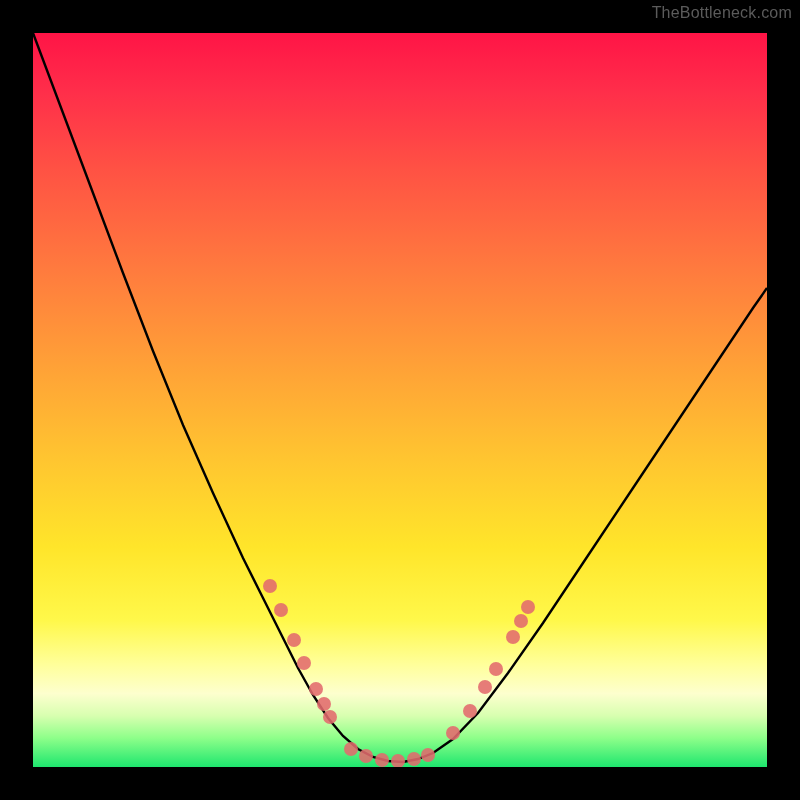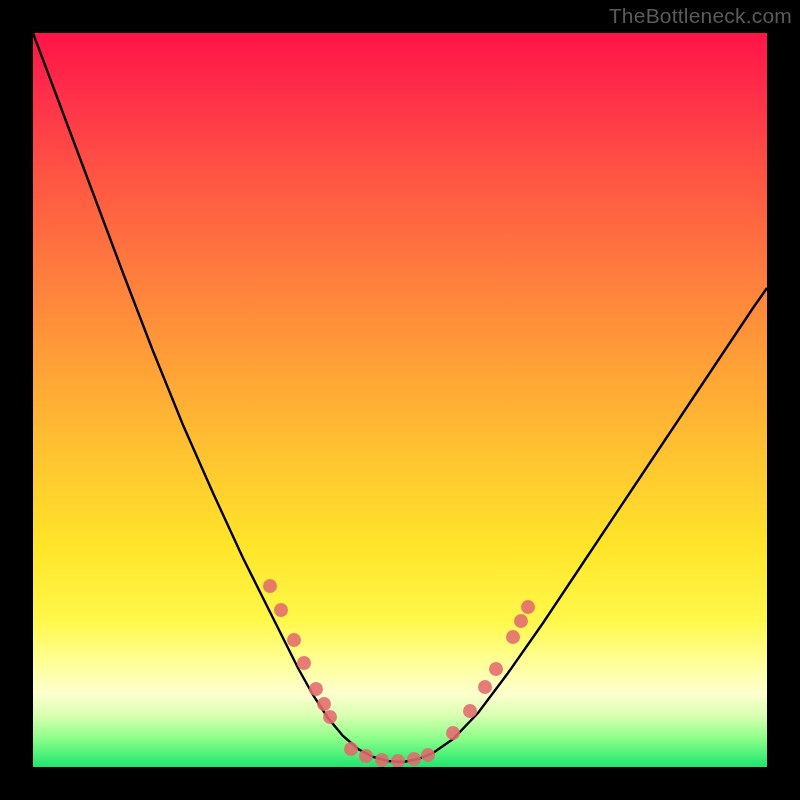--- a/index.html
+++ b/index.html
@@ -40,21 +40,21 @@
       #d8ffb0 93%,
       #8fff8a 96%,
       #1ee66e 100%
     );
   }
   .watermark {
     position: absolute;
     top: 4px;
     right: 8px;
     color: #5b5b5b;
-    font-size: 21px;
+    font-size: 16px;
     font-weight: 400;
     letter-spacing: 0.2px;
     user-select: none;
   }
   svg.curve {
     position: absolute;
     top: 0;
     left: 0;
   }
   .dot {

